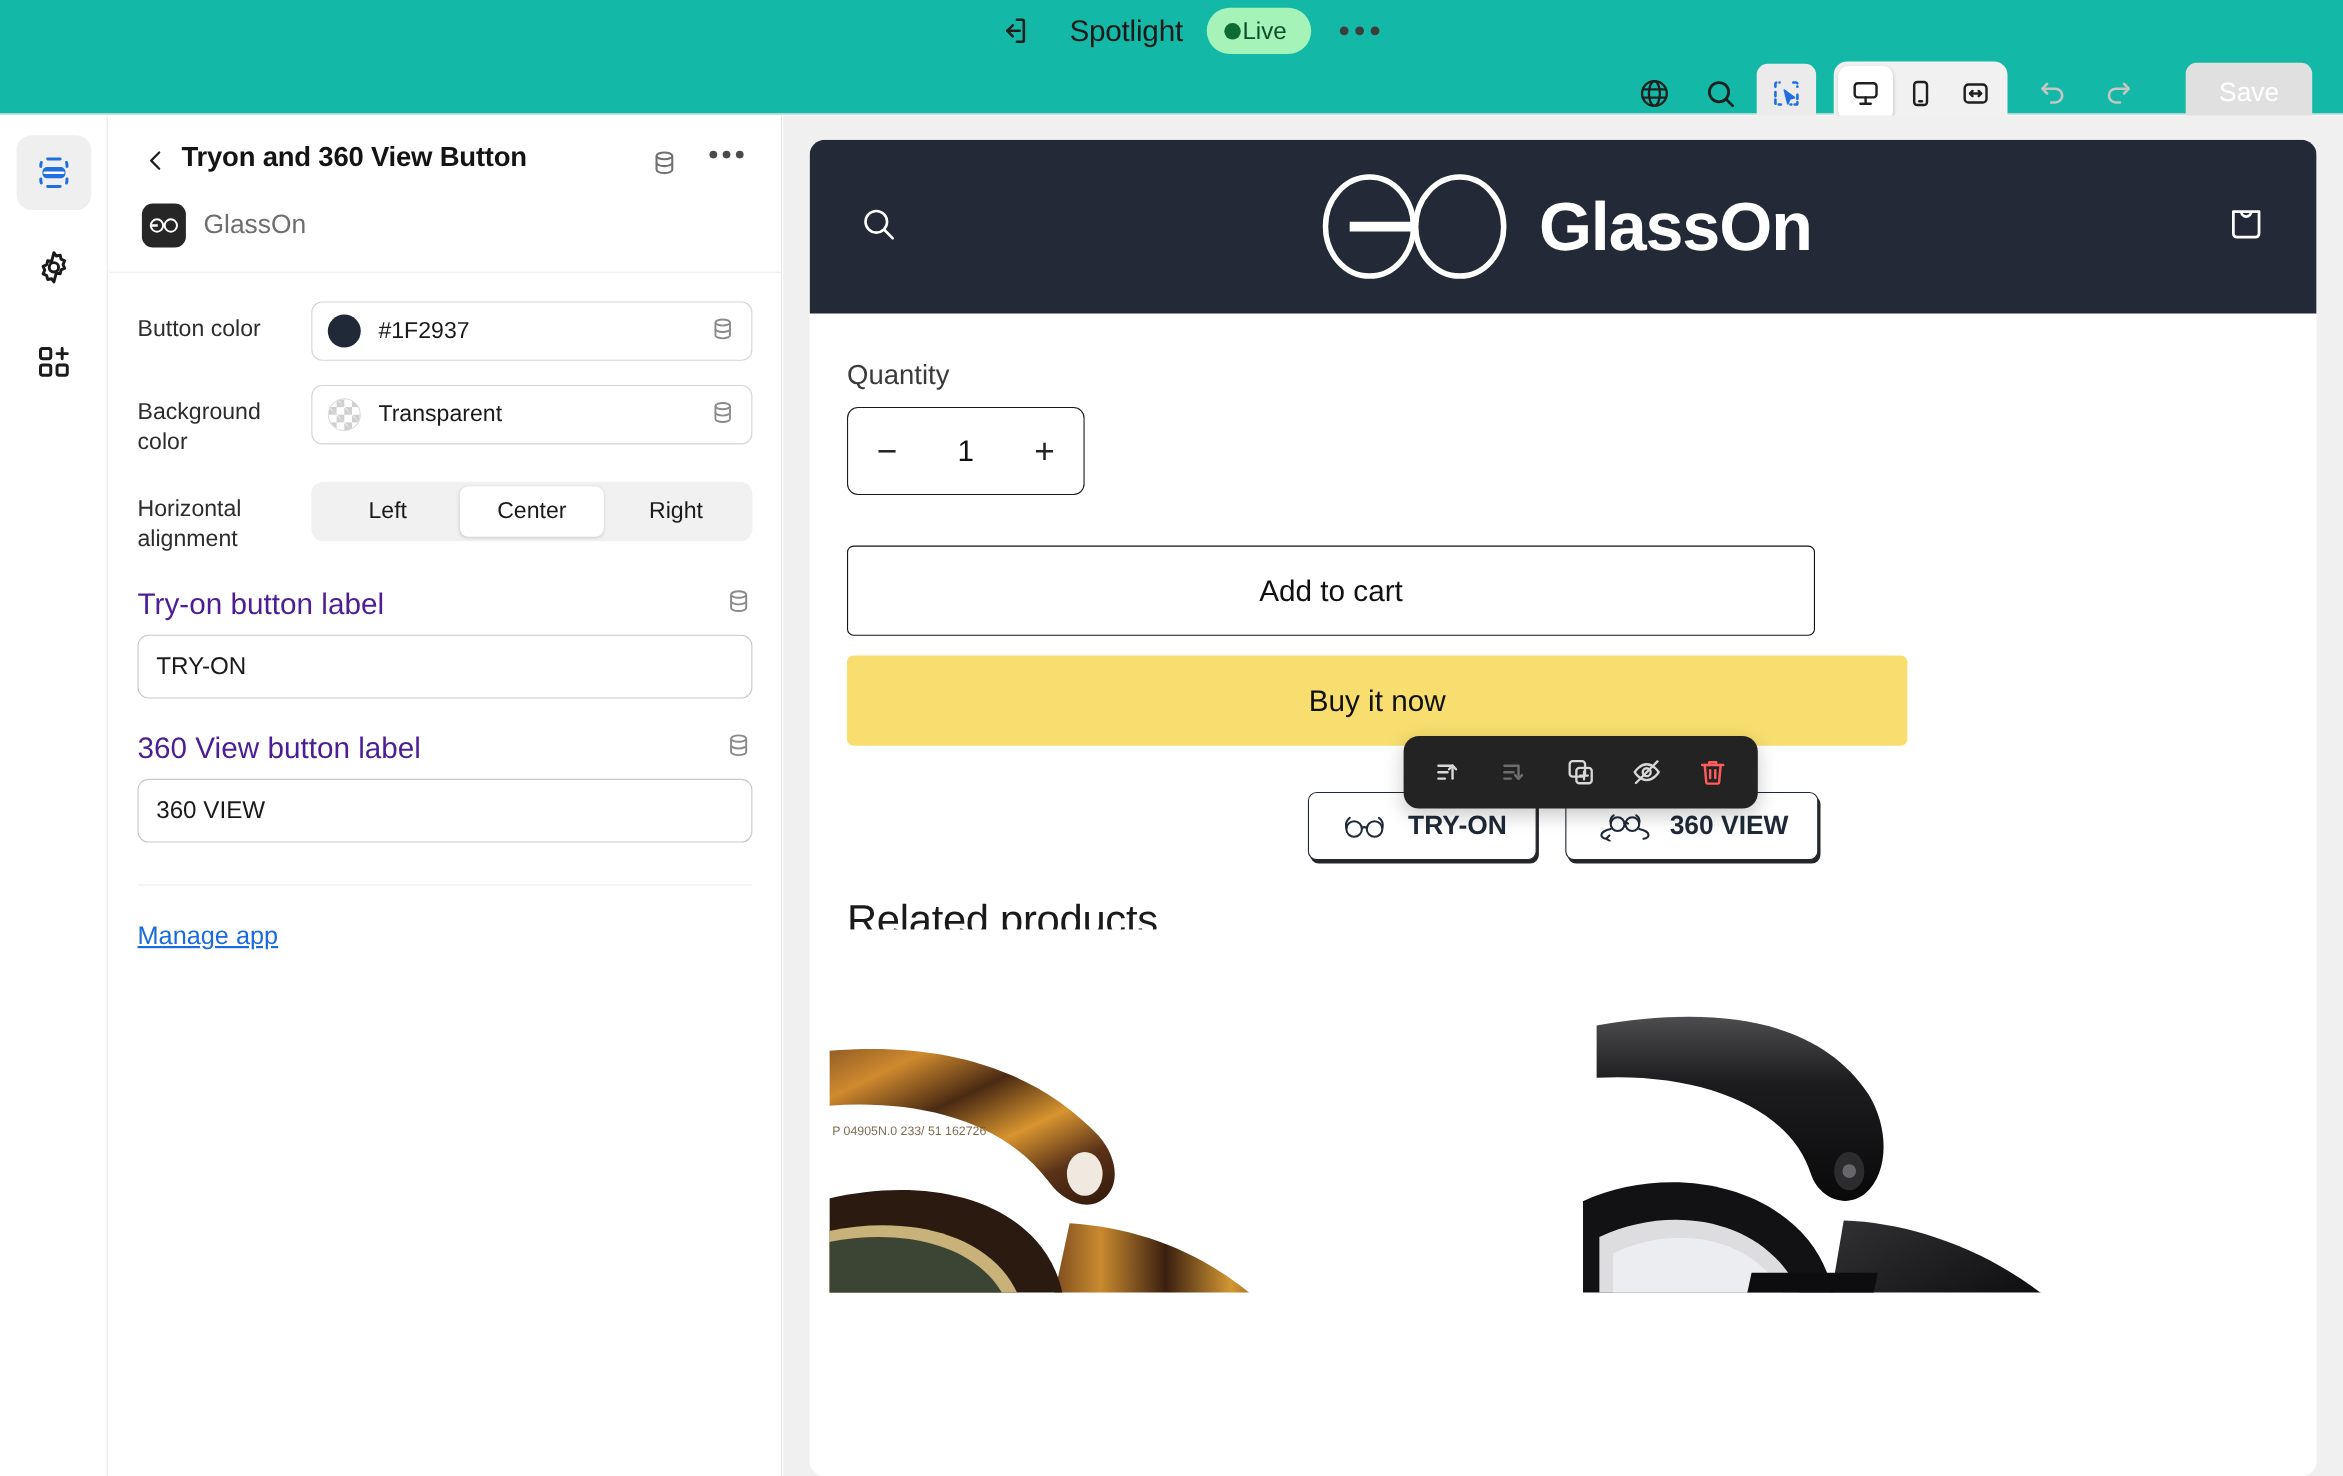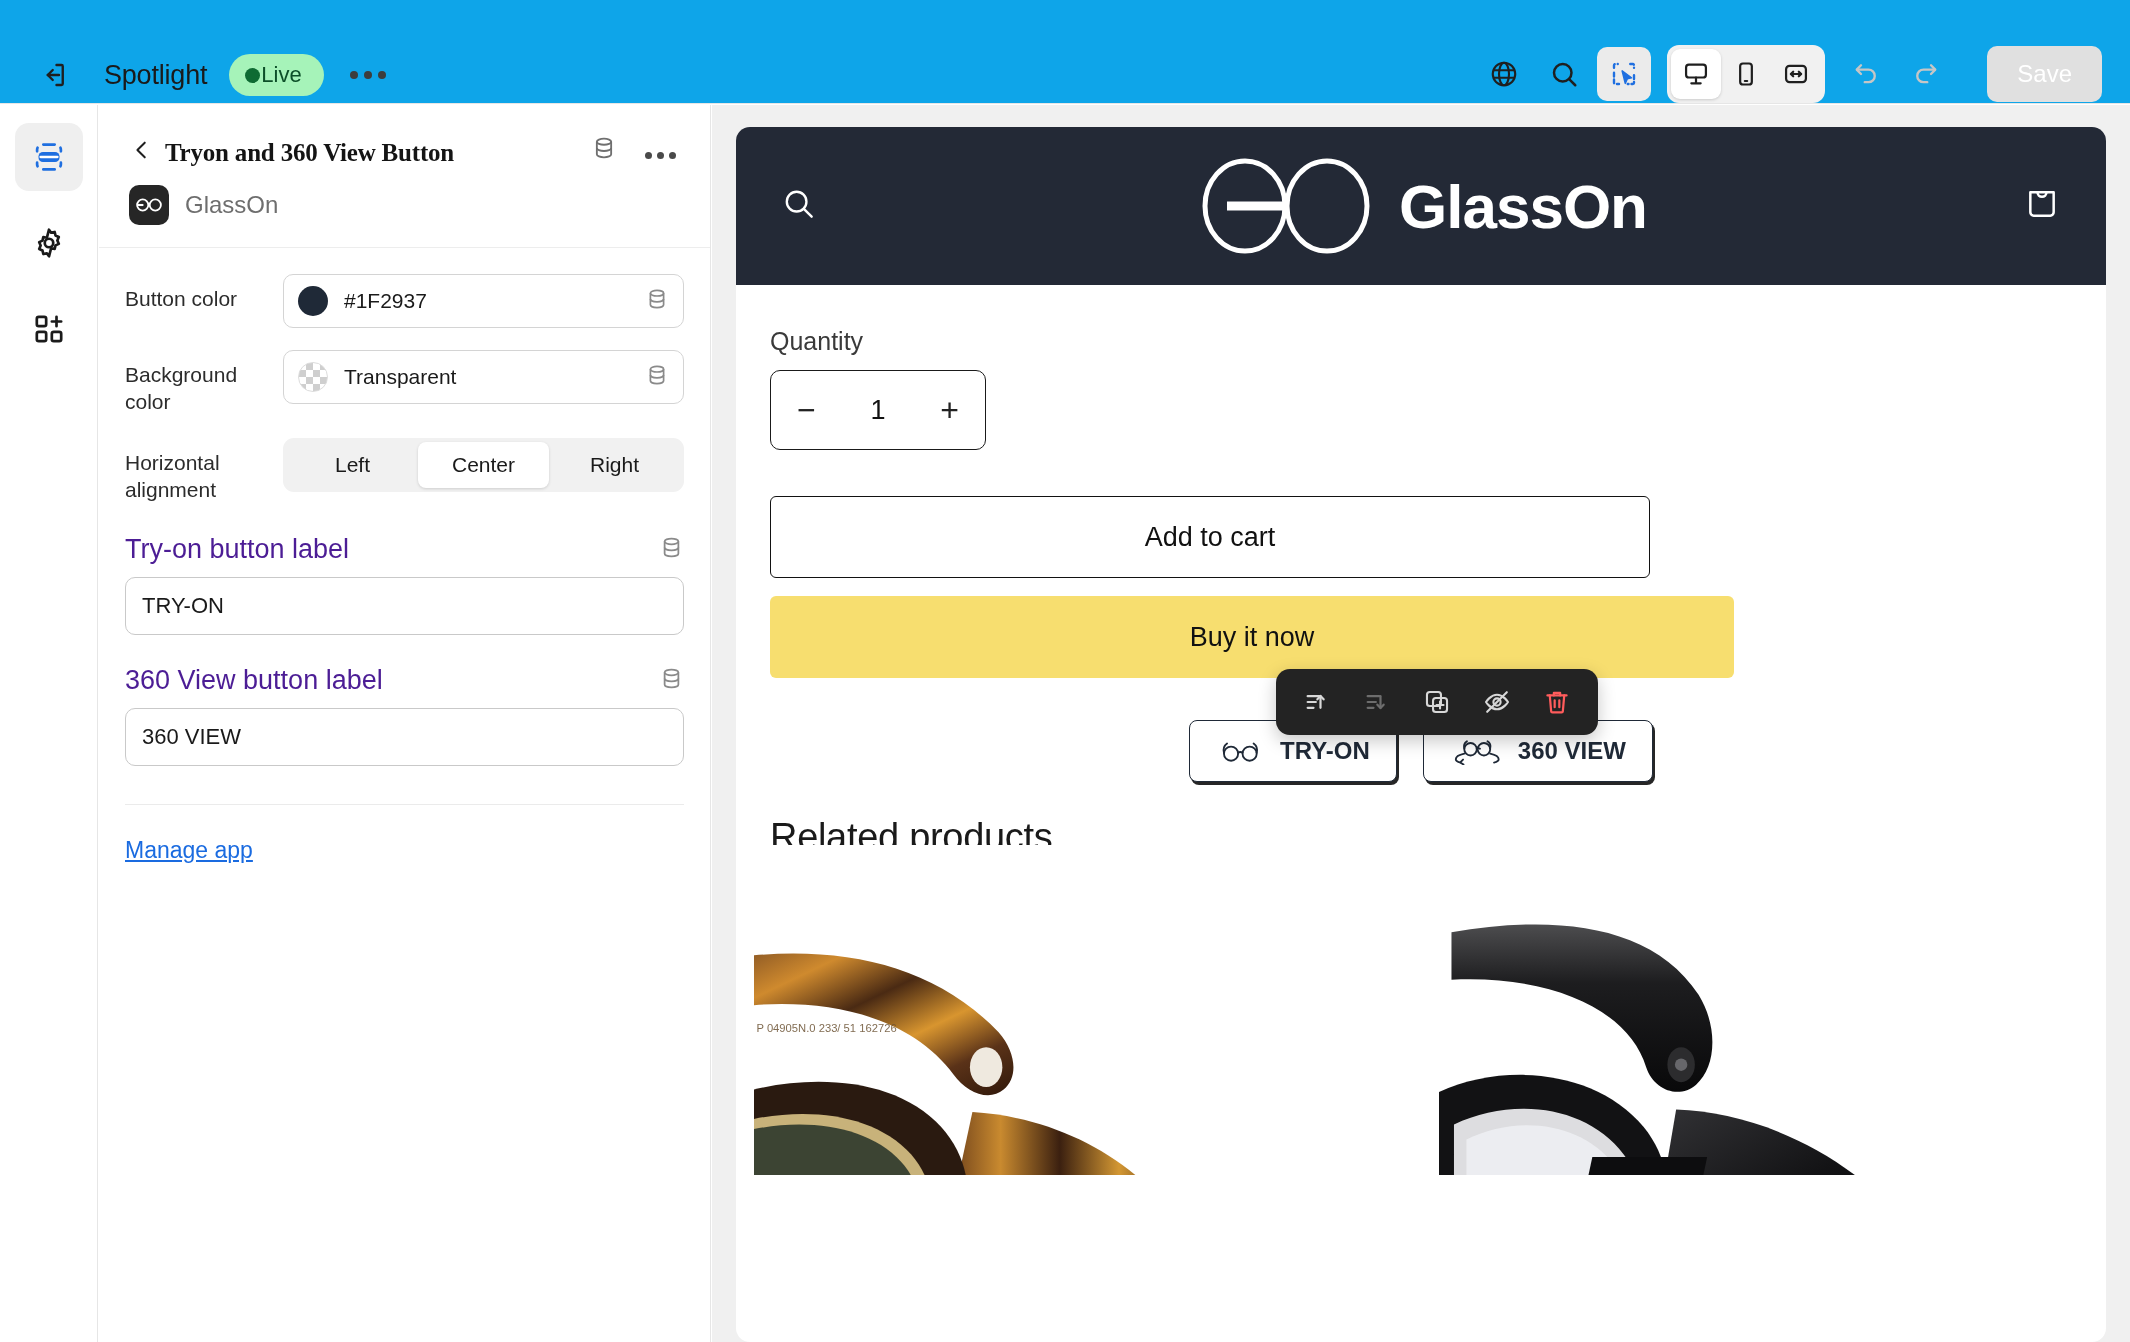--- a/index.html
+++ b/index.html
@@ -8,23 +8,23 @@
     overflow: hidden;
     background: #ffffff;
     font-family: "Liberation Sans", sans-serif;
     -webkit-font-smoothing: antialiased;
   }
 
   
   .topbar {
     position: absolute; top: 0; left: 0;
     width: 2130px; height: 104px;
-    background: #0ea5e9;
+    background: #14b8a6;
     border-bottom: 1px solid #e6e6e6;
-    display: flex; align-items: flex-end;
+    display: flex; align-items: center; flex-direction: column;
   }
   .tb-left { display: flex; align-items: center; gap: 0; padding-left: 26px; }
   .exit-btn {
     width: 56px; height: 56px; border-radius: 10px;
     display: flex; align-items: center; justify-content: center;
     cursor: pointer;
   }
   .app-title {
     font-size: 27px; color: #1a1a1a; font-weight: 400;
     margin-left: 22px; letter-spacing: -0.2px;
@@ -88,21 +88,21 @@
 
   
   .panel {
     position: absolute; top: 105px; left: 99px;
     width: 612px; height: 1237px;
     background: #ffffff;
     border-right: 1px solid #e6e6e6;
     overflow: hidden;
   }
   .panel-head { padding: 24px 26px 22px 26px; border-bottom: 1px solid #ededed; }
-  .ph-row1 { display: flex; align-items: flex-end; font-family: Liberation Serif, serif; }
+  .ph-row1 { display: flex; align-items: flex-start; }
   .back-chevron {
     width: 34px; height: 34px; display: flex; align-items: center; justify-content: center;
     cursor: pointer; margin-right: 6px;
   }
   .panel-title {
     font-size: 25px; font-weight: 700; color: #141414;
     letter-spacing: -0.2px; white-space: nowrap;
   }
   .ph-spacer { flex: 1; }
   .db-btn { width: 38px; height: 38px; display: flex; align-items: center; justify-content: center; cursor: pointer; }

